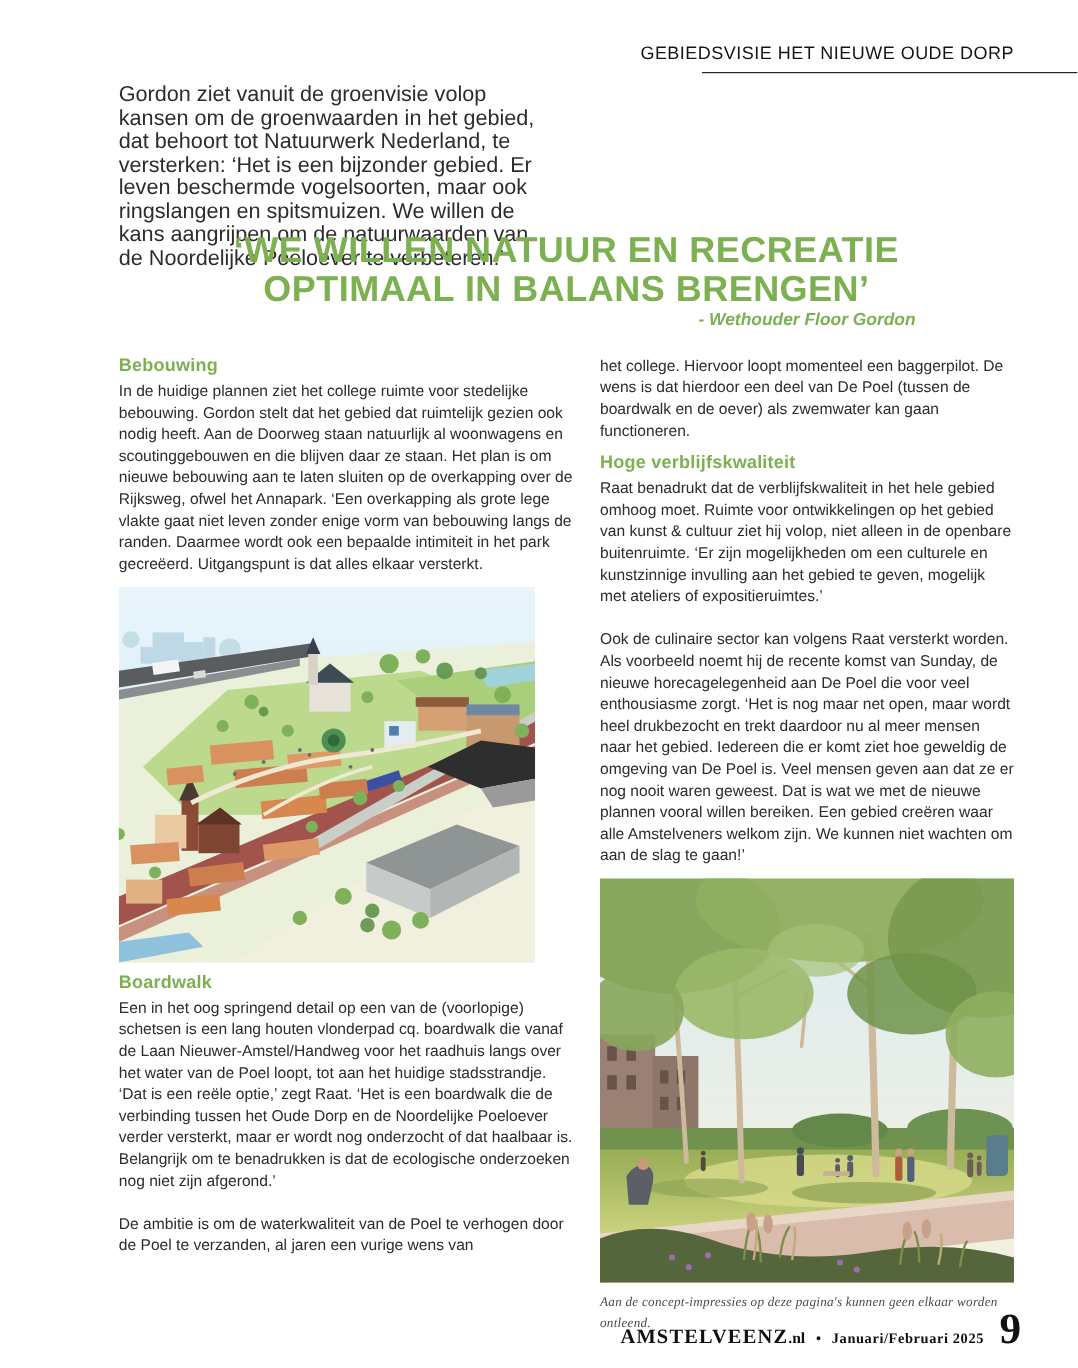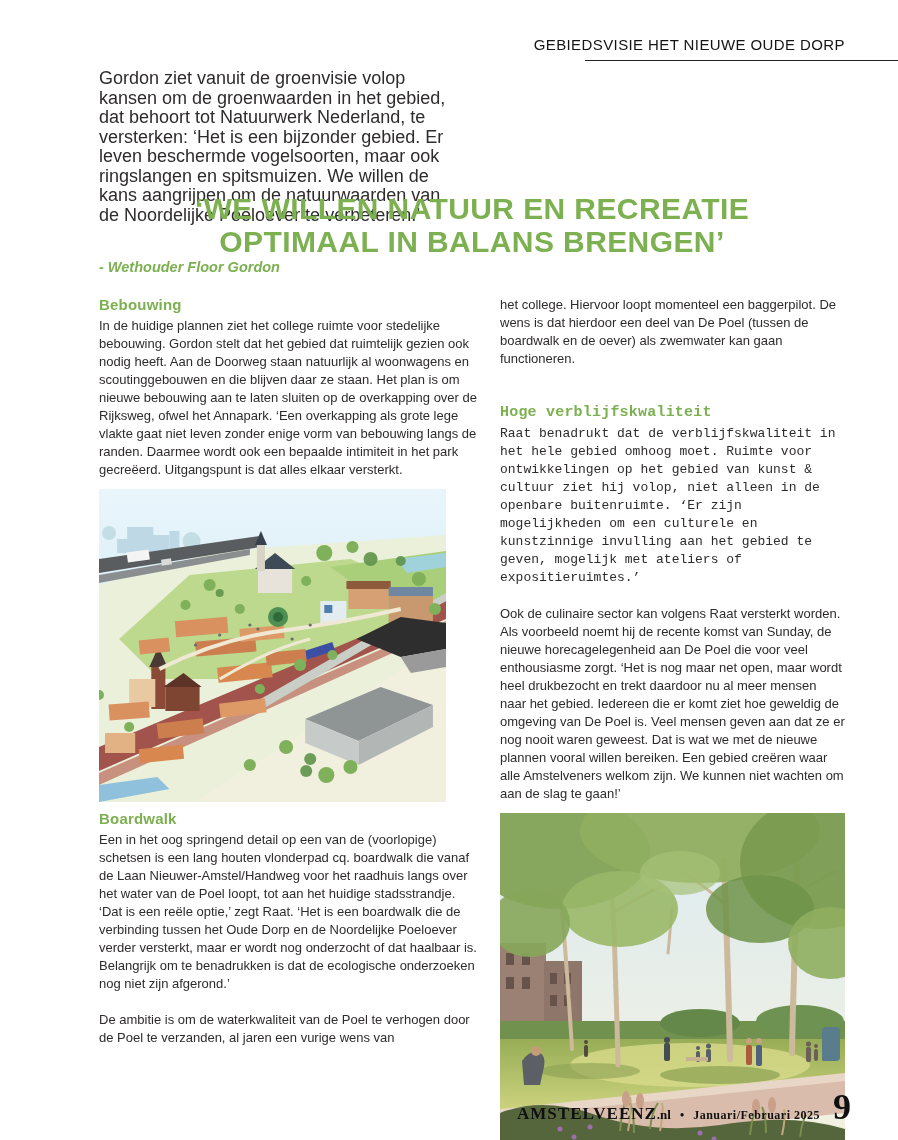--- a/index.html
+++ b/index.html
@@ -13,30 +13,30 @@
 
   
   .cta{position:absolute;top:79px;right:53px;text-align:right;color:var(--green);font-size:20px;line-height:27px;letter-spacing:.2px;}
   .cta .cta-url{font-weight:bold;font-size:21px;letter-spacing:.4px;}
 
   
   .intro{position:absolute;top:51px;left:99px;width:347px;font-size:18px;line-height:19.5px;}
 
   
   .headline{position:absolute;top:192px;left:99px;width:746px;text-align:center;color:var(--green);font-weight:bold;font-size:30px;line-height:33px;letter-spacing:.4px;}
-  .attribution{position:absolute;top:259px;left:99px;width:664px;text-align:left;color:var(--green);font-weight:bold;font-style:italic;font-size:14.5px;}
+  .attribution{position:absolute;top:259px;left:99px;width:664px;text-align:right;color:var(--green);font-weight:bold;font-style:italic;font-size:14.5px;}
 
   
   .col{position:absolute;top:296px;font-size:13px;line-height:18px;}
   .col-left{left:99px;width:381px;}
   .col-right{left:500px;width:345px;}
   .col p{margin:0;}
   .gap{margin-top:18px !important;}
   h3.section{color:var(--green);font-size:15px;font-weight:bold;margin:0 0 3px 0;letter-spacing:.2px;}
-  .section-block{margin-top:36px;font-family:Liberation Mono, monospace;}
+  .section-block{margin-top:9px;}
 
   figure{margin:0;}
   .illustration{width:347px;height:313px;margin:10px 0 8px 0;display:block;}
   .photo{width:345px;height:337px;margin:10px 0 0 0;display:block;}
   .caption{font-family:"Liberation Serif",serif;font-style:italic;font-size:11px;color:#4a4a4a;margin-top:7px;letter-spacing:.2px;}
 
   
   .footer{position:absolute;top:1094px;right:47px;display:flex;align-items:baseline;gap:9px;font-family:"Liberation Serif",serif;color:#101010;white-space:nowrap;text-align:right;}
   .logo{font-weight:bold;font-size:17px;letter-spacing:1px;}
   .logo .nl{font-size:13px;letter-spacing:0;}

